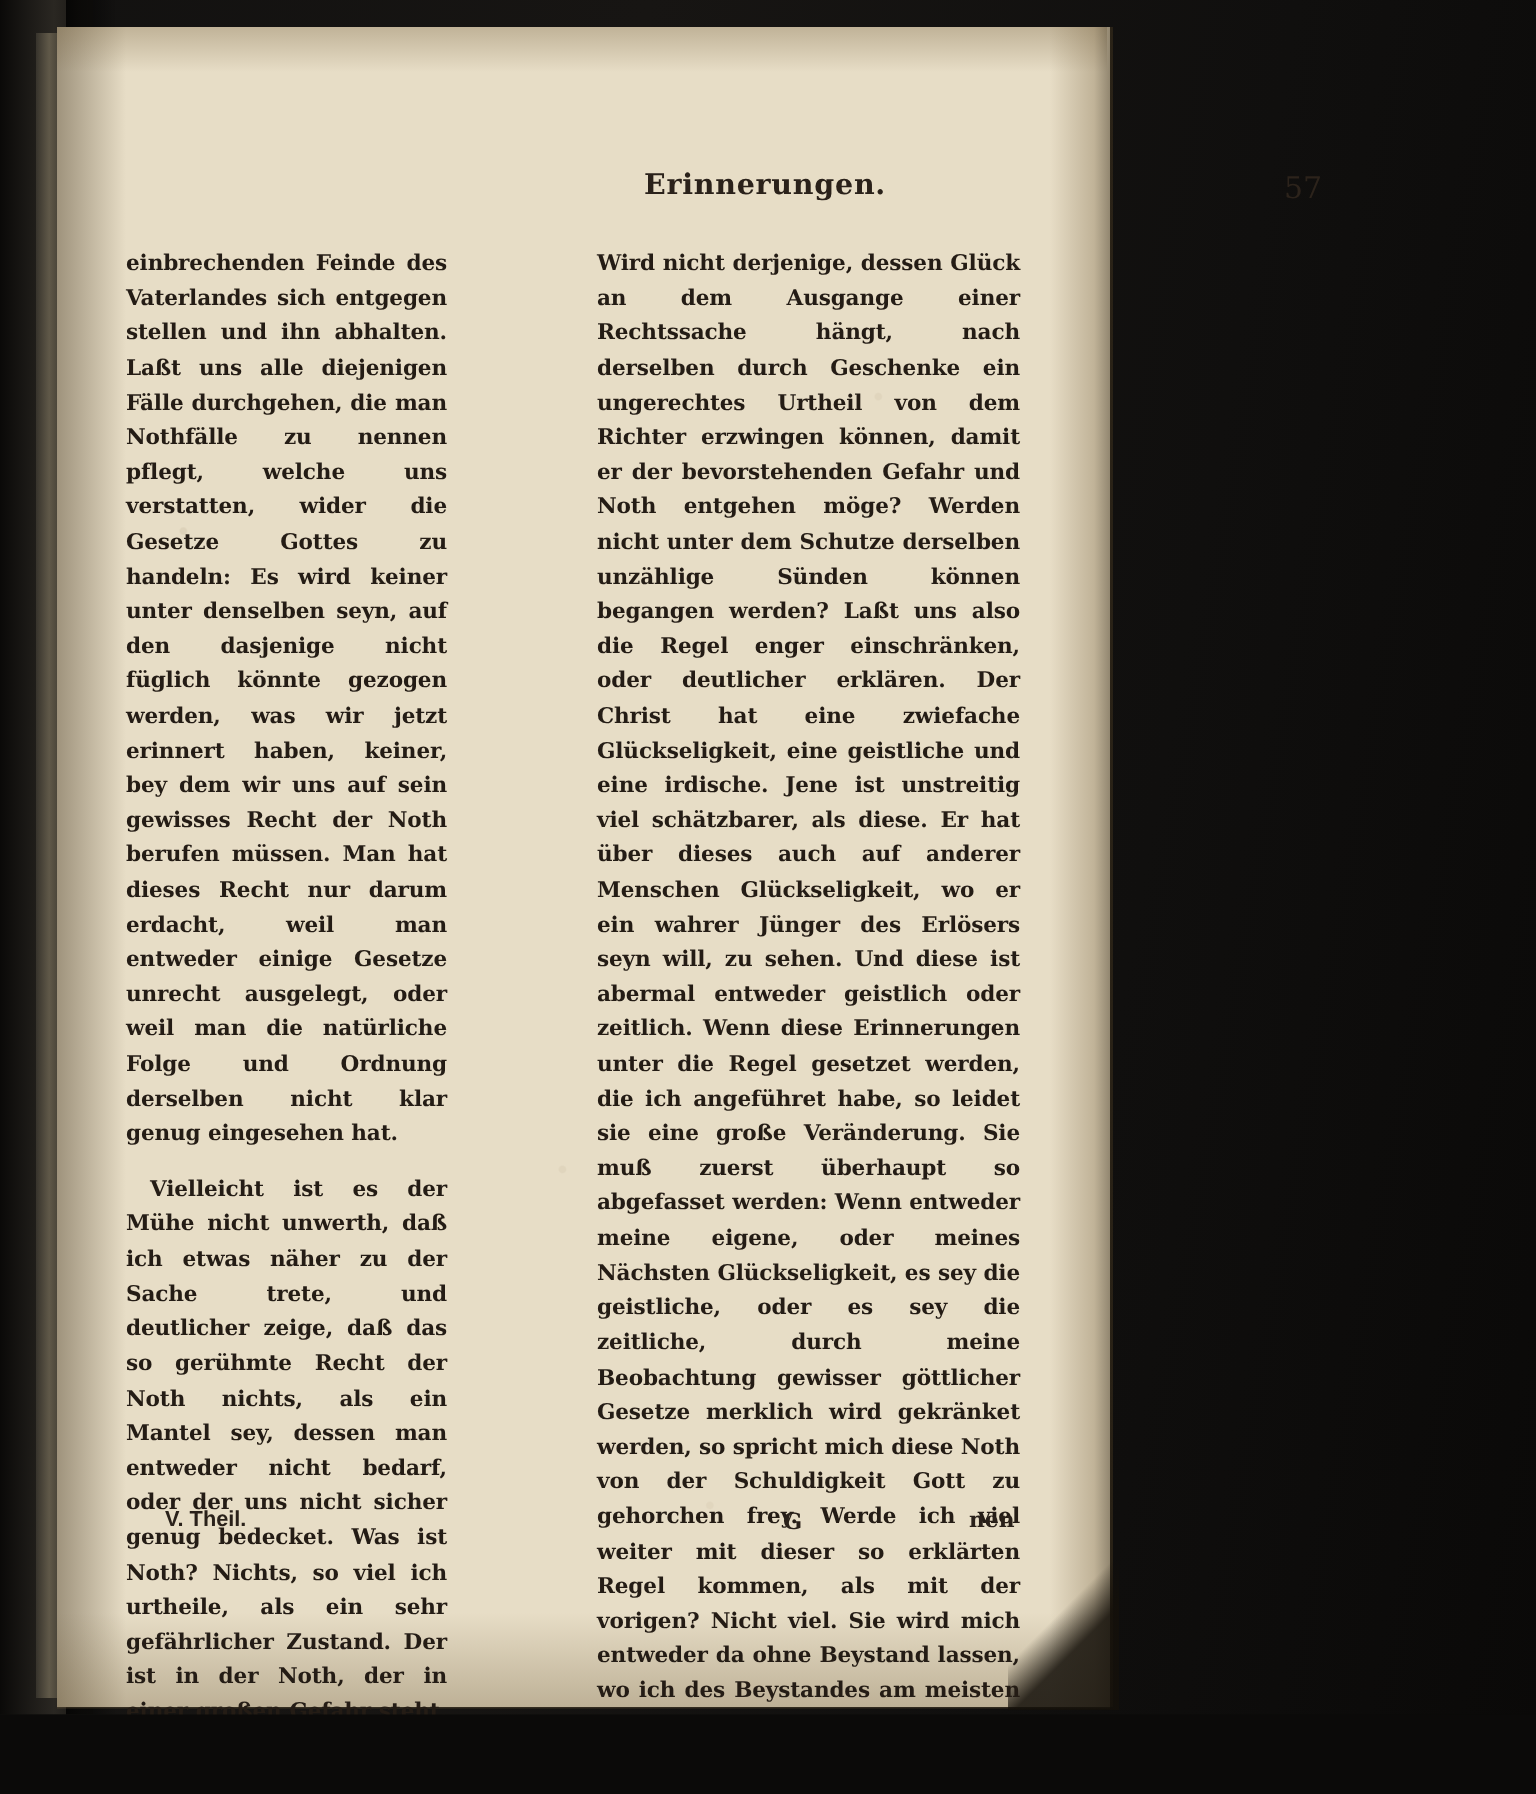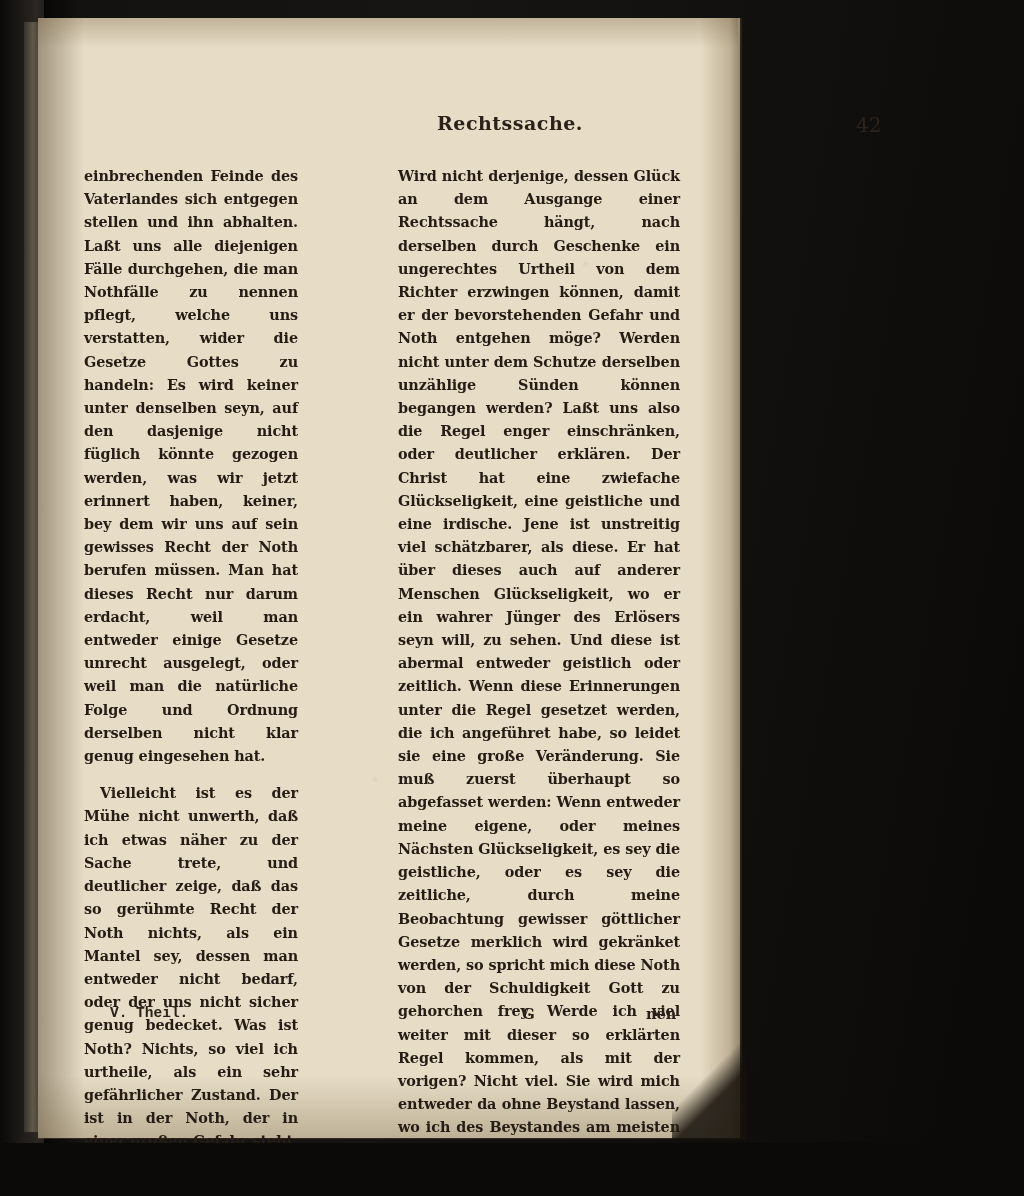--- a/index.html
+++ b/index.html
@@ -111,21 +111,21 @@
 
   .column p { margin: 12px; }
   .column p.indent { text-indent: 16px; margin-top: 14px; }
 
   
   #sig-left {
     position: absolute;
     left: 110px;
     top: 1005px;
     font-size: 14.5px;
-    font-family: Liberation Mono, monospace;
+    font-family: Liberation Sans, sans-serif;
     color: #2a211a;
     font-weight: 600;
   }
   #sig-mid {
     position: absolute;
     left: 522px;
     top: 1005px;
     font-size: 15px;
     font-family: "DejaVu Serif", serif;
     color: #2a211a;
@@ -222,22 +222,22 @@
 
   <div id="paperbig" class="page-paper" style="left:38px; top:18px; width:702px; height:1120px;"></div>
 
   <div id="grain"></div>
   <div id="page-left-shade"></div>
   <div id="page-top-edge"></div>
   <div id="page-right-edge"></div>
   <div id="page-bottom-edge"></div>
   <div id="corner-curl"></div>
 
-  <div id="running-head">Rechtssache.</div>
-  <div id="page-number">42</div>
+  <div id="running-head">Erinnerungen.</div>
+  <div id="page-number">57</div>
 
   <div class="column" id="col-left">
     <p>einbrechenden Feinde des Vaterlandes sich entgegen stellen und ihn abhalten. Laßt uns alle diejenigen Fälle durchgehen, die man Nothfälle zu nennen pflegt, welche uns verstatten, wider die Gesetze Gottes zu handeln: Es wird keiner unter denselben seyn, auf den dasjenige nicht füglich könnte gezogen werden, was wir jetzt erinnert haben, keiner, bey dem wir uns auf sein gewisses Recht der Noth berufen müssen. Man hat dieses Recht nur darum erdacht, weil man entweder einige Gesetze unrecht ausgelegt, oder weil man die natürliche Folge und Ordnung derselben nicht klar genug eingesehen hat.</p>
     <p class="indent">Vielleicht ist es der Mühe nicht unwerth, daß ich etwas näher zu der Sache trete, und deutlicher zeige, daß das so gerühmte Recht der Noth nichts, als ein Mantel sey, dessen man entweder nicht bedarf, oder der uns nicht sicher genug bedecket. Was ist Noth? Nichts, so viel ich urtheile, als ein sehr gefährlicher Zustand. Der ist in der Noth, der in einer großen Gefahr steht, seine Glückseligkeit, entweder ganz, oder zum Theil, zu verlieren. Die allgemeine Hauptregel des Rechts der Noth wird also diese seyn: Wenn ein großes Unglück meiner Glückseligkeit drohet, und ich dasselbe nicht anders, als durch eine Uebertretung eines göttlichen Gesetzes, abwenden kann, so habe ich die Macht, diesem Gesetze ungehorsam zu seyn. Welch eine weitläuftige? Welch eine gefährliche Regel? Ich glaube nicht, daß ein Verständiger jemanden dieselbe so unbestimmt als eine Vorschrift in die Hand geben werde, woran er sich beständig halten kann. Wird nicht der Missethäter nach derselben falsch schwören können, um sein Leben aus der Noth heraus zu ziehen?</p>
   </div>
 
   <div class="column" id="col-right">
     <p>Wird nicht derjenige, dessen Glück an dem Ausgange einer Rechtssache hängt, nach derselben durch Geschenke ein ungerechtes Urtheil von dem Richter erzwingen können, damit er der bevorstehenden Gefahr und Noth entgehen möge? Werden nicht unter dem Schutze derselben unzählige Sünden können begangen werden? Laßt uns also die Regel enger einschränken, oder deutlicher erklären. Der Christ hat eine zwiefache Glückseligkeit, eine geistliche und eine irdische. Jene ist unstreitig viel schätzbarer, als diese. Er hat über dieses auch auf anderer Menschen Glückseligkeit, wo er ein wahrer Jünger des Erlösers seyn will, zu sehen. Und diese ist abermal entweder geistlich oder zeitlich. Wenn diese Erinnerungen unter die Regel gesetzet werden, die ich angeführet habe, so leidet sie eine große Veränderung. Sie muß zuerst überhaupt so abgefasset werden: Wenn entweder meine eigene, oder meines Nächsten Glückseligkeit, es sey die geistliche, oder es sey die zeitliche, durch meine Beobachtung gewisser göttlicher Gesetze merklich wird gekränket werden, so spricht mich diese Noth von der Schuldigkeit Gott zu gehorchen frey. Werde ich viel weiter mit dieser so erklärten Regel kommen, als mit der vorigen? Nicht viel. Sie wird mich entweder da ohne Beystand lassen, wo ich des Beystandes am meisten benöthiget bin: oder sie wird mich unter dem Scheine der Noth auf einen Irrweg führen. Werde ich mir nicht zuweilen eine Noth einbilden, wo keine ist, damit ich nur meiner Lust Folge leisten möge? Werde ich nicht zuweilen meiner irdischen Wohlfahrt zu dienen unverbrüchliche Gesetze des Herrn verachten? Wird mich nicht zuweilen die Furcht eines irdischen Verlustes, die Gefahr einer kleinen</p>
   </div>
 

